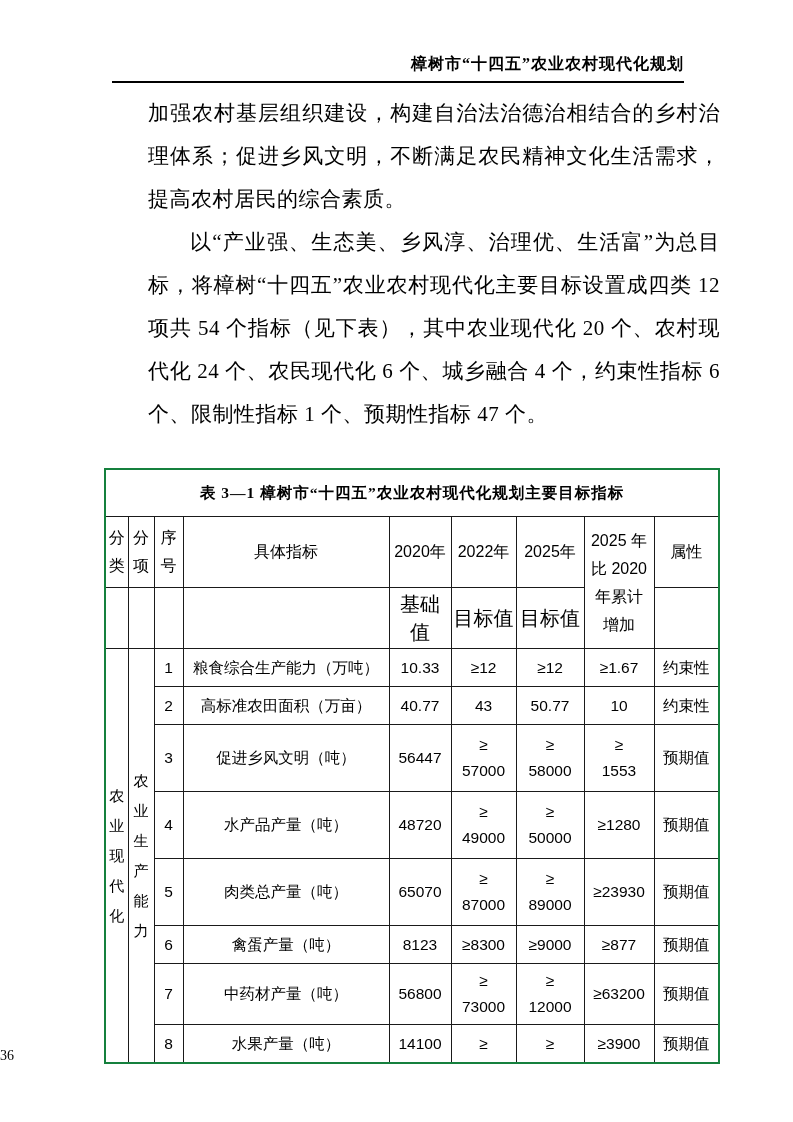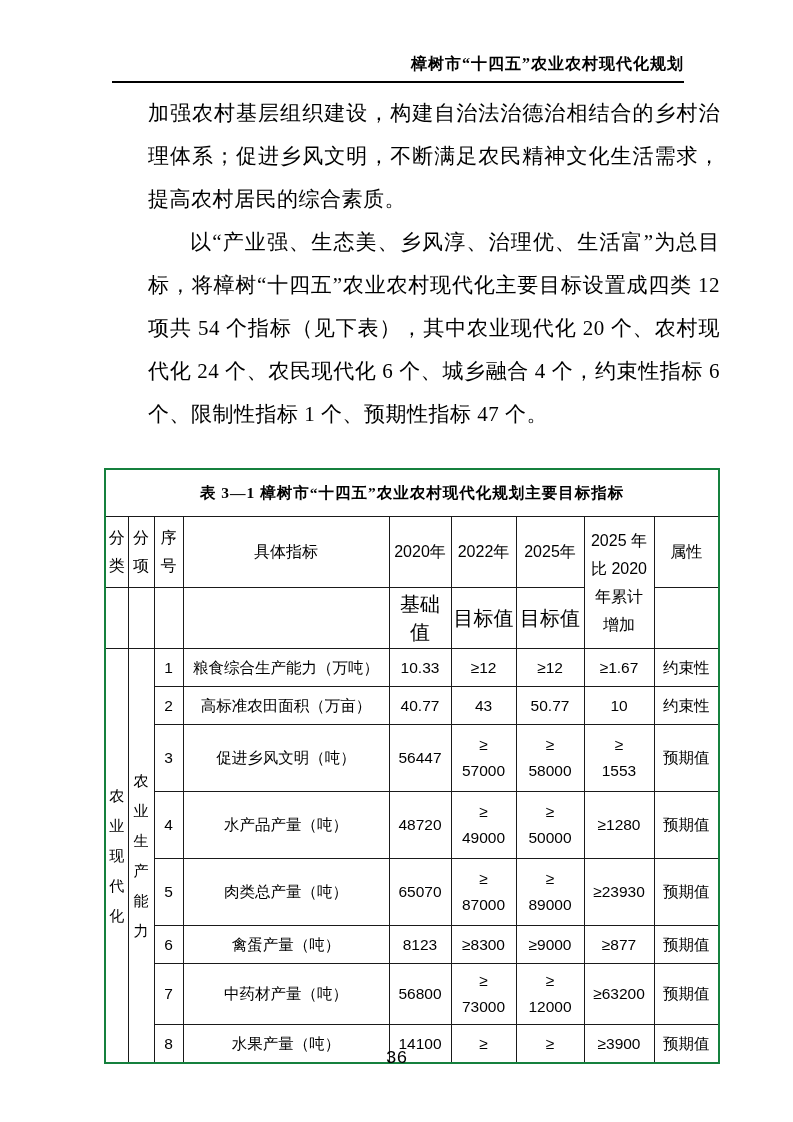--- a/index.html
+++ b/index.html
@@ -79,23 +79,22 @@
     letter-spacing:0;
   }
 
   tr.r-short td { height:33px; }
   tr.r-tall  td { height:62px; }
   tr.r-med   td { height:56px; }
 
   
   .page-number {
     position:absolute; top:1048px; left:0; width:100%;
-    text-align:center;
-    font-family:Liberation Mono, monospace;
-    font-size:18px;
+    font-family:Liberation Serif, serif;
+    font-size:14px;
   }
 </style>
 </head>
 <body>
 
 <div class="page">
 
   <div class="doc-header">
     <div class="doc-header-title">樟树市“十四五”农业农村现代化规划</div>
   </div>

